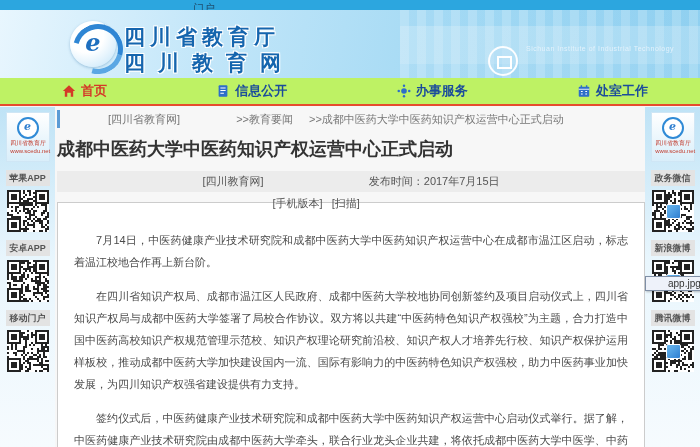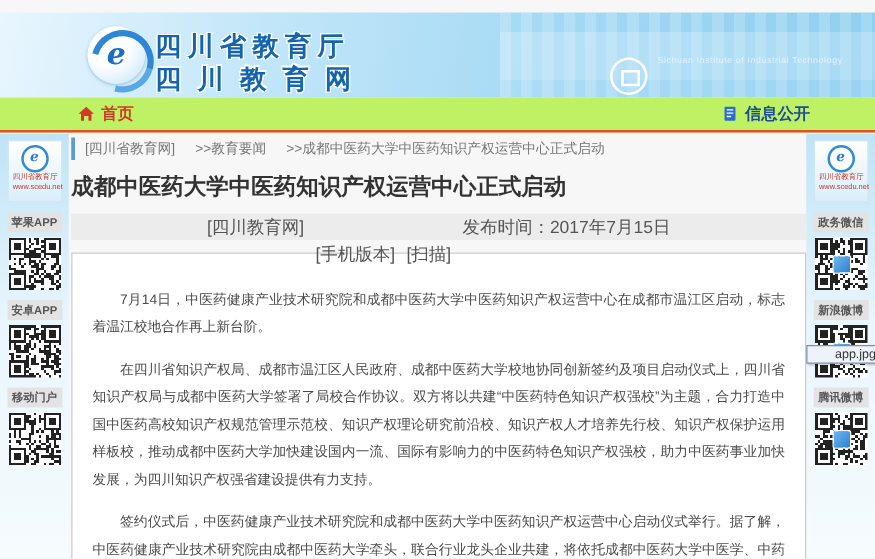--- a/index.html
+++ b/index.html
@@ -58,36 +58,39 @@
   .rail-label{width:44px;height:16px;margin:8px auto 4px;background:#e3e3e3;color:#555;
     font-size:9px;font-weight:bold;line-height:16px;text-align:center;}
   .qr{width:42px;height:42px;margin:0 auto;background:#fff;position:relative;}
   .qr-badge{position:absolute;left:14px;top:14px;width:13px;height:13px;z-index:2;
     background:linear-gradient(135deg,#6cb9ef,#2e7fd2);border:1px solid #fff;border-radius:2px;}
 
   
   .content{position:absolute;left:57px;top:110px;width:588px;}
   .crumbs{border-left:3px solid #5b9bd5;padding-left:8px;font-size:11px;color:#777;
     display:flex;gap:16px;height:18px;line-height:18px;white-space:nowrap;overflow:hidden;}
-  .crumbs .lnk{cursor:pointer;}
+  .crumbs .lnk{cursor:pointer;margin-left:40px;}
   .article-title{margin-top:9px;text-align:left;font-size:18px;font-weight:bold;color:#333;}
   .meta-bar{margin-top:10px;height:21px;background:#ececec;display:flex;justify-content:center;
-    align-items:center;gap:9px;font-size:14px;color:#555;white-space:nowrap;}
+    align-items:center;gap:9px;font-size:11px;color:#555;white-space:nowrap;}
   .meta-bar .lnk{cursor:pointer;margin-top:44px;}
   .article{margin-top:10px;border:1px solid #ccc;background:#fff;padding:26px 16px 30px;height:400px;box-sizing:border-box;}
   .article p{margin:0 0 12px;font-size:11px;line-height:22px;color:#4a4a4a;text-indent:2em;text-align:justify;}
 
   .tooltip{position:absolute;left:645px;top:276px;z-index:9;background:#eef2fa;border:1px solid #7f8fa6;
     color:#333;font-size:10px;padding:1px 22px;box-shadow:1px 1px 2px rgba(0,0,0,.25);}
 </style>
 </head>
 <body>
 
 <div class="page">
 
+  <div class="topbar">
+    <span class="portal">门户</span>
+  </div>
 
   <div class="header">
     <div class="bldg"></div>
     <div class="logo">
       <span class="logo-arc"></span>
       <span class="logo-e">e</span>
     </div>
     <div class="site-title">
       <div class="t1">四川省教育厅</div>
       <div class="t2">四川教育网</div>
@@ -108,20 +111,39 @@
           <path d="M8 1.5L15 8h-2.2v6.5H10V10H6v4.5H3.2V8H1z"></path>
         </svg>
       <span class="nl">首页</span>
     </a>
     <a class="nav-item">
       <svg width="14" height="14" viewBox="0 0 16 16">
           <rect x="3" y="1.5" width="10" height="13" rx="1" fill="#2e6ec9"></rect>
           <path d="M5 4.5h6M5 7.5h6M5 10.5h4" stroke="#fff" stroke-width="1.2"></path>
         </svg>
       <span class="nl">信息公开</span>
+    </a>
+    <a class="nav-item">
+      <svg width="14" height="14" viewBox="0 0 16 16" fill="#2e6ec9">
+          <circle cx="8" cy="8" r="3.2"></circle>
+          <circle cx="8" cy="2" r="1.4"></circle>
+          <circle cx="8" cy="14" r="1.4"></circle>
+          <circle cx="2" cy="8" r="1.4"></circle>
+          <circle cx="14" cy="8" r="1.4"></circle>
+        </svg>
+      <span class="nl">办事服务</span>
+    </a>
+    <a class="nav-item">
+      <svg width="14" height="14" viewBox="0 0 16 16">
+          <rect x="2" y="3" width="12" height="11.5" rx="1" fill="#2e6ec9"></rect>
+          <path d="M2 6h12" stroke="#fff" stroke-width="1"></path>
+          <path d="M5 1.5v3M11 1.5v3" stroke="#2e6ec9" stroke-width="1.6"></path>
+          <path d="M4.5 8.5h2M9.5 8.5h2M4.5 11.5h2M9.5 11.5h2" stroke="#fff" stroke-width="1.2"></path>
+        </svg>
+      <span class="nl">处室工作</span>
     </a>
   </div>
 
   <div class="rail left">
     <div class="logo-card">
       <span class="mini-e">e</span>
       <div class="mini-cap">四川省教育厅</div>
       <div class="mini-cap">www.scedu.net</div>
     </div>
     <div class="rail-label">苹果APP</div>

